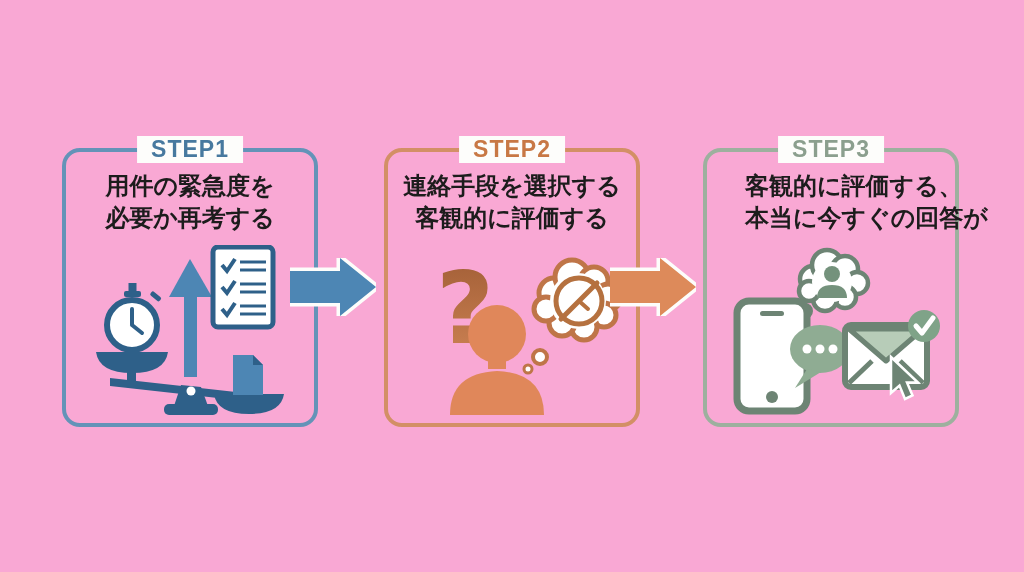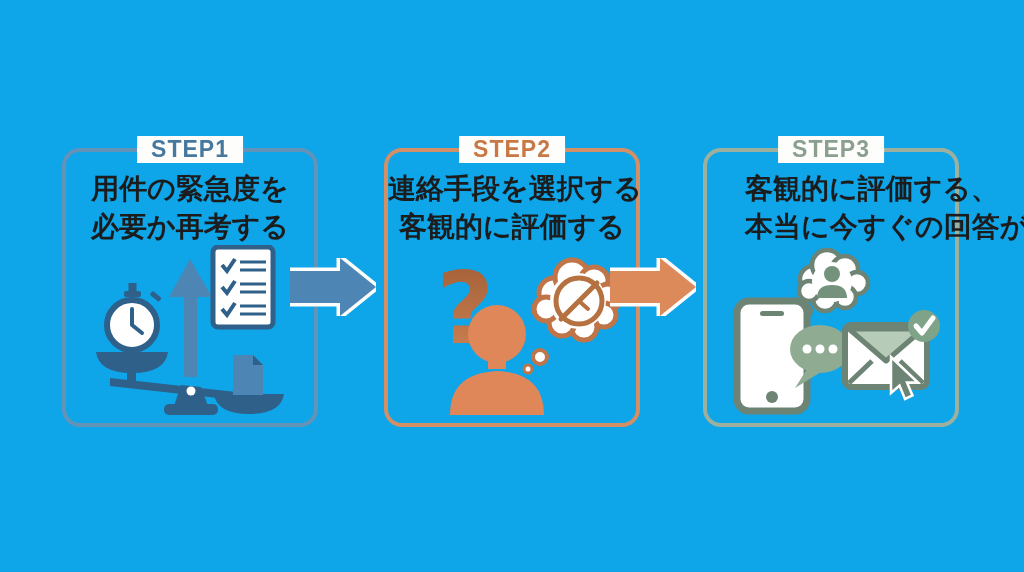--- a/index.html
+++ b/index.html
@@ -3,21 +3,21 @@
 <meta charset="utf-8">
 <style>
   html,body{margin:0;padding:0;}
   body{
     font-family:"Liberation Sans","DejaVu Sans",sans-serif;
     background:#fdfdfb;
   }
   .canvas{
     position:relative;
     width:1024px;height:572px;
-    background:#0ea5e9;
+    background:#f9a8d4;
     overflow:hidden;
   }
   .card{
     position:absolute;
     top:148px;
     width:256px;height:279px;
     box-sizing:border-box;
     border:4px solid #888;
     border-radius:18px;
     background:transparent;
@@ -32,21 +32,21 @@
     background:#fdfdfb;
     padding:0 14px;
     font-size:23px;
     font-weight:bold;
     letter-spacing:1px;
     white-space:nowrap;
   }
   .card-text{
     margin-top:18px;
     text-align:center;
-    font-size:28px;
+    font-size:24px;
     font-weight:bold;
     line-height:1.35;
     color:#1c1c1c;
     white-space:nowrap;
   }
   .card-icon{
     position:absolute;
     bottom:8px;left:50%;
     transform:translateX(-50%);
     width:220px;height:170px;

